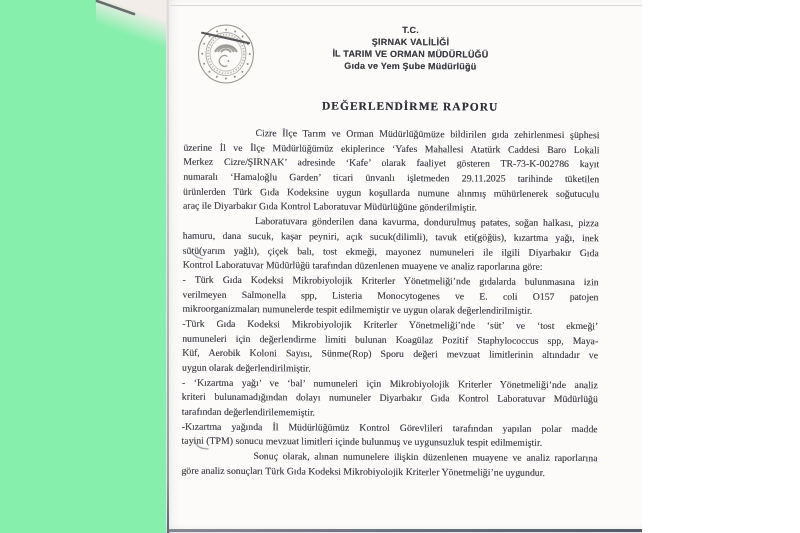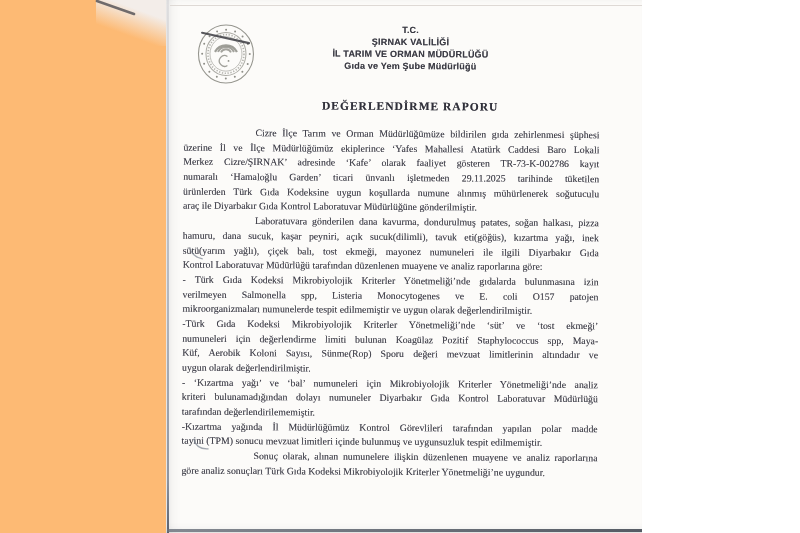--- a/index.html
+++ b/index.html
@@ -1,18 +1,18 @@
 <!DOCTYPE html>
 <html><head>
 <meta charset="utf-8">
 <style>
   html,body{margin:0;padding:0;}
   .stage{
     position:relative;width:642px;height:533px;overflow:hidden;
-    background:#fdba74;
+    background:#86efac;
     font-family:"Liberation Serif", serif;
   }
   
   .paper{
     position:absolute;left:166px;top:0;width:487px;height:533px;
     background:#fcfbf9;
     box-shadow:inset 10px 0 14px -10px rgba(110,110,118,.28),
                inset -8px 0 12px -8px rgba(95,100,112,.22),
                inset 0 -8px 10px -8px rgba(90,95,105,.25);
   }

